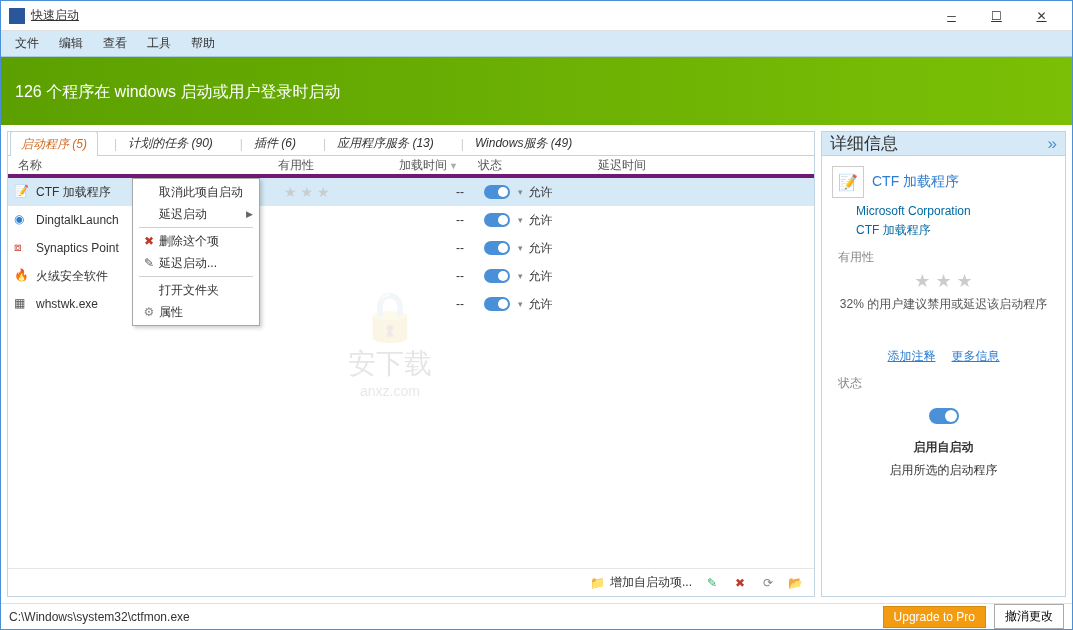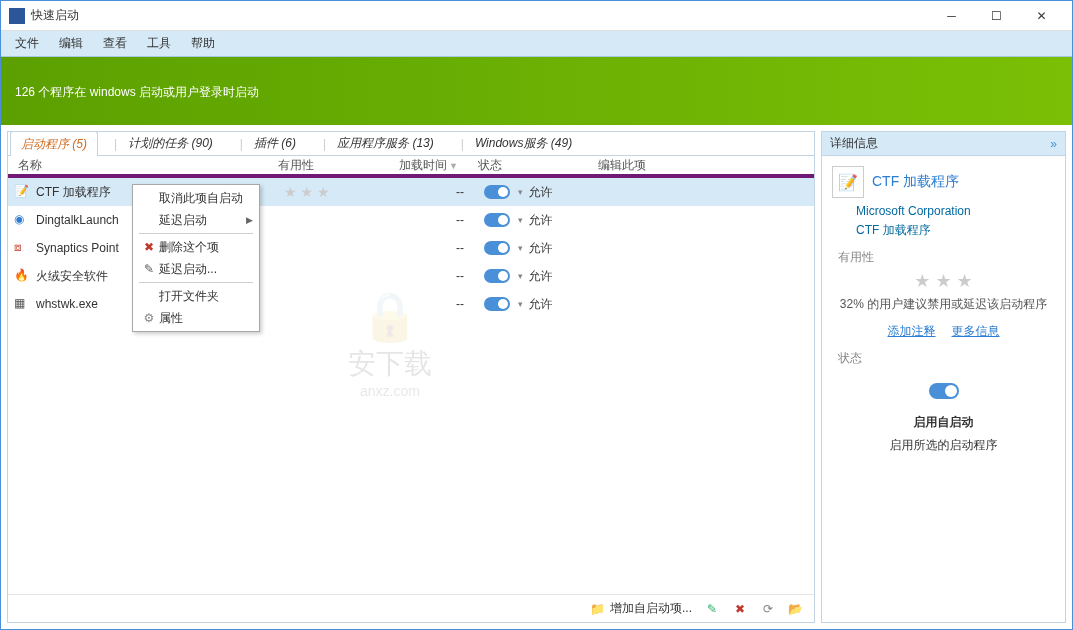--- a/index.html
+++ b/index.html
@@ -1,28 +1,28 @@
 <!DOCTYPE html>
 <html><head>
 <meta charset="utf-8">
 <style>
 * { margin: 0; padding: 0; box-sizing: border-box; }
 body { font-family: "Microsoft YaHei", "Segoe UI", sans-serif; font-size: 12px; background: #fff; color: #333; overflow: hidden; }
 .window { width: 1073px; height: 630px; border: 1px solid #4a90d9; display: flex; flex-direction: column; }
-.titlebar { height: 30px; background: #fff; display: flex; align-items: center; padding: 0 8px; border-bottom: 1px solid #e0e0e0; }
+.titlebar { height: 30px; background: #fff; display: flex; align-items: center; padding: 0 8px; border-bottom: 1px solid #e0e0e0; text-decoration: underline; }
 .titlebar .app-icon { width: 16px; height: 16px; background: #2b579a; margin-right: 6px; }
 .titlebar .title { flex: 1; font-size: 12px; }
 .titlebar .win-controls { display: flex; }
 .titlebar .win-btn { width: 45px; height: 28px; display: flex; align-items: center; justify-content: center; cursor: pointer; }
 .menubar { height: 26px; background: #d6e9f7; display: flex; align-items: center; padding: 0 4px; border-bottom: 1px solid #a8c8e0; }
 .menubar .menu-item { padding: 4px 10px; cursor: pointer; }
 .banner { height: 68px; background: linear-gradient(to right, #5ba000 0%, #7bc006 100%); color: #fff; padding: 8px 14px; display: flex; flex-direction: column; justify-content: center; }
 .banner .big { font-size: 28px; font-weight: 300; }
 .banner .big .unit { font-size: 13px; }
-.banner .sub { font-size: 12px; margin-top: 2px; }
+.banner .sub { font-size: 16px; margin-top: 2px; }
 .content-row { flex: 1; display: flex; gap: 6px; padding: 6px; min-height: 0; }
 .left-col { flex: 1; display: flex; flex-direction: column; border: 1px solid #c2d4e2; background: #fff; }
 .tabs { height: 24px; display: flex; align-items: flex-end; border-bottom: 1px solid #c2d4e2; background: #fff; padding-left: 2px; }
 .tab { padding: 4px 10px 3px; font-size: 12px; color: #333; border: 1px solid transparent; border-bottom: none; cursor: pointer; margin-right: 16px; font-style: italic; }
 .tab.active { color: #d16b20; border-color: #c2d4e2; background: #fff; border-radius: 3px 3px 0 0; position: relative; top: 1px; }
 .tab-sep { color: #ccc; align-self: center; }
 .list-header { height: 22px; background: #fff; border-bottom: 4px solid #701a75; display: flex; align-items: center; font-size: 12px; color: #555; }
 .col-name { width: 270px; padding-left: 10px; }
 .col-usability { width: 100px; }
 .col-loadtime { width: 100px; text-align: right; padding-right: 20px; }
@@ -34,42 +34,42 @@
 .row .icon { width: 16px; height: 16px; margin: 0 6px 0 6px; flex-shrink: 0; }
 .row .name { width: 248px; overflow: hidden; text-overflow: ellipsis; white-space: nowrap; }
 .row .stars { width: 100px; color: #ccc; font-size: 14px; }
 .row .loadtime { width: 100px; text-align: right; padding-right: 20px; }
 .row .status { width: 120px; display: flex; align-items: center; gap: 6px; }
 .toggle { width: 26px; height: 14px; border-radius: 7px; position: relative; cursor: pointer; }
 .toggle.on { background: #4a90d9; }
 .toggle .knob { width: 10px; height: 10px; border-radius: 50%; background: #fff; position: absolute; top: 2px; }
 .toggle.on .knob { right: 2px; }
 .dropdown-arrow { color: #888; font-size: 9px; margin-left: 2px; }
-.context-menu { position: absolute; top: 6px; left: 124px; width: 128px; background: #fff; border: 1px solid #a8a8a8; box-shadow: 2px 2px 4px rgba(0,0,0,0.2); padding: 2px; z-index: 100; }
+.context-menu { position: absolute; top: 0px; left: 124px; width: 128px; background: #fff; border: 1px solid #a8a8a8; box-shadow: 2px 2px 4px rgba(0,0,0,0.2); padding: 2px; z-index: 100; }
 .context-menu .cm-item { display: flex; align-items: center; height: 22px; padding: 0 4px 0 4px; cursor: pointer; font-size: 12px; }
 .context-menu .cm-icon { width: 20px; display: flex; justify-content: center; align-items: center; }
 .context-menu .cm-label { flex: 1; }
 .context-menu .cm-arrow { font-size: 9px; color: #666; }
 .context-menu .cm-sep { height: 1px; background: #d0d0d0; margin: 2px 4px; }
 .list-footer { height: 28px; border-top: 1px solid #e5e5e5; display: flex; align-items: center; justify-content: flex-end; padding: 0 10px; gap: 12px; }
 .list-footer .foot-item { display: flex; align-items: center; gap: 4px; cursor: pointer; font-size: 12px; color: #333; }
 .list-footer .foot-icon { width: 16px; height: 16px; display: flex; align-items: center; justify-content: center; }
 .right-col { width: 245px; display: flex; flex-direction: column; border: 1px solid #c2d4e2; background: #fff; }
-.panel-header { height: 24px; background: #d6e9f7; border-bottom: 1px solid #c2d4e2; display: flex; align-items: center; padding: 0 8px; font-size: 12px; }
+.panel-header { height: 24px; background: #d6e9f7; border-bottom: 1px solid #c2d4e2; display: flex; align-items: center; padding: 0 8px; font-size: 17px; }
 .panel-header .expand { color: #4a90d9; cursor: pointer; }
 .panel-body { padding: 10px 10px; font-size: 12px; }
 .detail-title { display: flex; align-items: center; gap: 8px; margin-bottom: 6px; }
 .detail-title .det-icon { width: 32px; height: 32px; border: 1px solid #ccc; display: flex; align-items: center; justify-content: center; font-size: 16px; }
 .detail-title .det-name { color: #2d7dd2; font-size: 14px; }
 .detail-info { margin-left: 24px; color: #0369a1; margin-bottom: 4px; }
 .section-label { color: #888; margin: 10px 0 4px 6px; }
 .rating-stars { text-align: center; color: #ccc; font-size: 18px; margin: 4px 0; }
 .rating-text { text-align: center; color: #555; margin-bottom: 10px; }
 .link-row { display: flex; justify-content: center; gap: 16px; margin: 10px 0; }
-.link-row a { color: #2d7dd2; text-decoration: underline; cursor: pointer; }
+.link-row a { color: #2d7dd2; text-decoration: underline; cursor: pointer; margin-top: 25px; }
 .status-block { text-align: center; margin-top: 10px; }
 .status-block .big-toggle { margin: 6px auto; }
 .status-block .stat-title { font-weight: bold; margin: 6px 0; }
 .statusbar { height: 26px; background: #fff; border-top: 1px solid #e0e0e0; display: flex; align-items: center; padding: 0 8px; }
 .statusbar .path { flex: 1; font-size: 12px; color: #333; }
 .statusbar .btn-upgrade { background: #f39c12; color: #fff; padding: 3px 10px; font-size: 12px; border: 1px solid #d68910; cursor: pointer; margin-right: 8px; }
 .statusbar .btn-cancel { background: #fff; border: 1px solid #aaa; padding: 3px 10px; font-size: 12px; cursor: pointer; }
 .hdr-sort { color: #aaa; font-size: 9px; margin-left: 2px; }
 .watermark { position: absolute; top: 110px; left: 340px; font-size: 28px; color: rgba(0,0,0,0.1); pointer-events: none; text-align: center; z-index: 5; }
 .watermark .wm-icon { font-size: 48px; }
@@ -114,21 +114,21 @@
           <span class="tab-sep">|</span>
         <div class="tab">应用程序服务 (13)</div>
           <span class="tab-sep">|</span>
         <div class="tab">Windows服务 (49)</div>
       </div>
       <div class="list-header">
         <div class="col-name">名称</div>
         <div class="col-usability">有用性</div>
         <div class="col-loadtime"><span>加载时间</span><span class="hdr-sort">▼</span></div>
         <div class="col-status">状态</div>
-        <div class="col-delay">编辑此项</div>
+        <div class="col-delay">延迟时间</div>
       </div>
       <div class="list-body">
 
         <div class="row selected">
           <div class="icon">📝</div>
           <div class="name">CTF 加载程序</div>
           <div class="stars">★ ★ ★</div>
           <div class="loadtime">--</div>
           <div class="status">
             <div class="toggle on">
@@ -261,13 +261,18 @@
         <div class="section-label">状态</div>
         <div class="status-block">
           <div class="toggle on big-toggle" style="display:inline-block;position:relative;width:30px;height:16px;border-radius:8px"><div class="knob" style="width:12px;height:12px"></div></div>
           <div class="stat-title">启用自启动</div>
           <div>启用所选的启动程序</div>
         </div>
       </div>
     </div>
   </div>
 
+  <div class="statusbar">
+    <div class="path">C:\Windows\system32\ctfmon.exe</div>
+    <button class="btn-upgrade">Upgrade to Pro</button>
+    <button class="btn-cancel">撤消更改</button>
+  </div>
 </div>
 
 </body></html>

